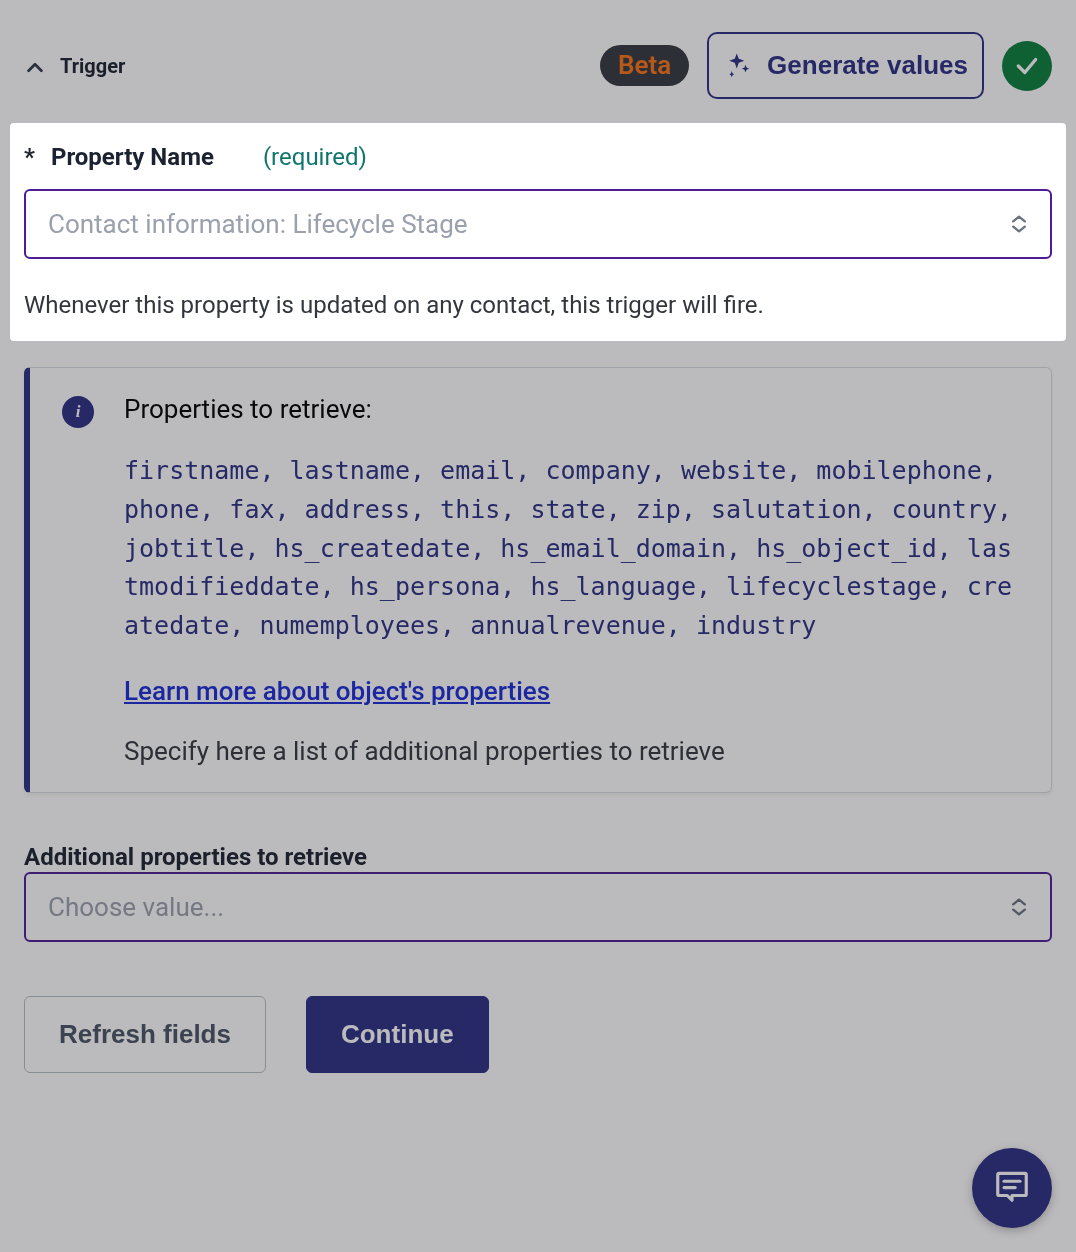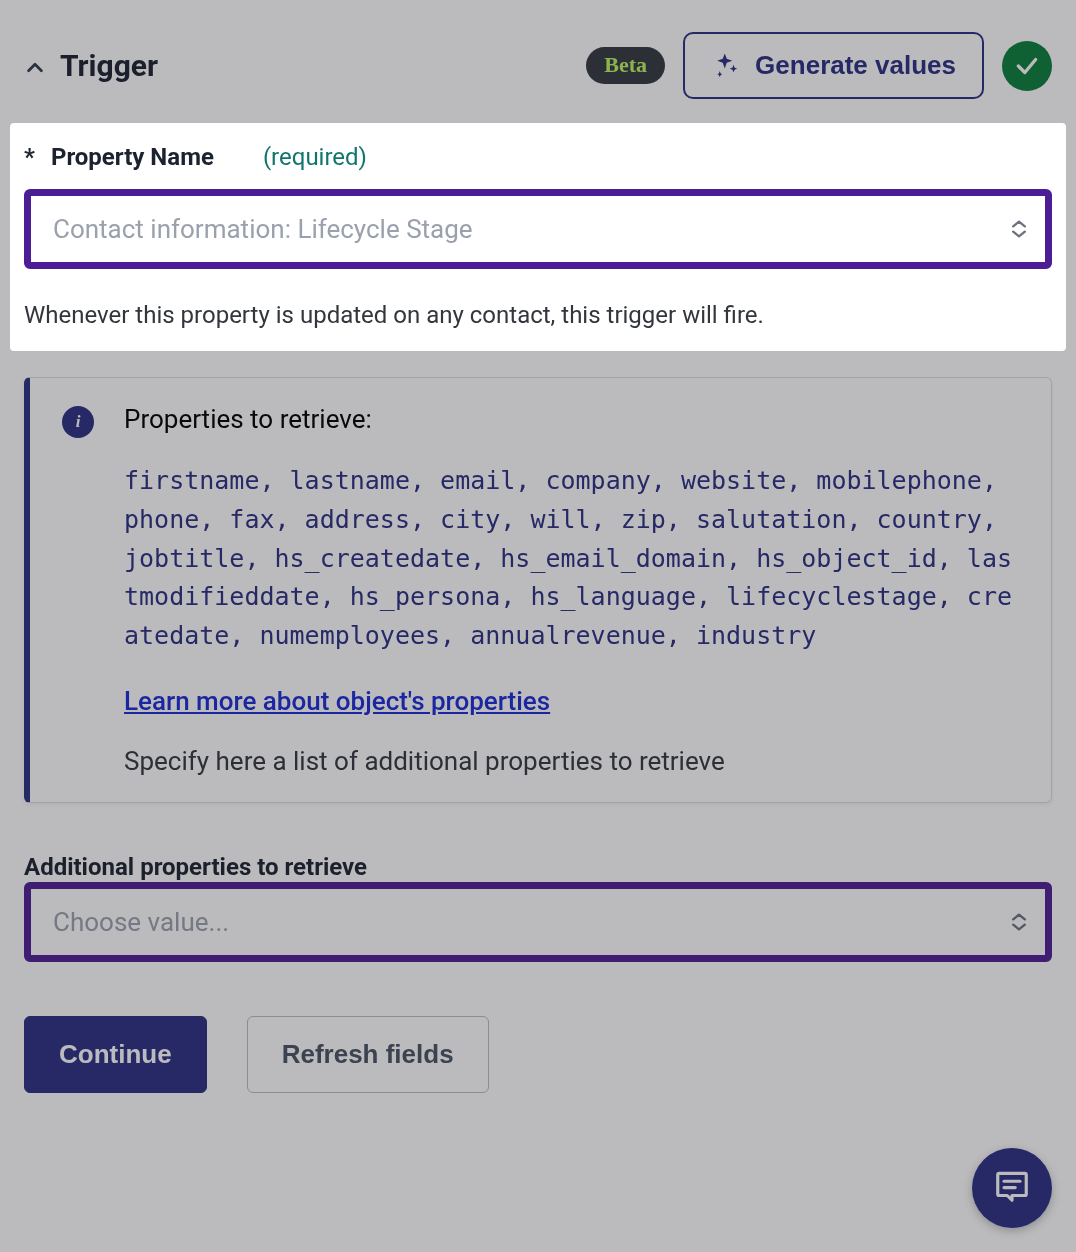--- a/index.html
+++ b/index.html
@@ -37,44 +37,43 @@
     z-index: 1;
   }
   .chevron {
     width: 18px;
     height: 18px;
     flex: none;
     color: #2f3a4a;
   }
   .chevron svg { display: block; }
   .title {
-    font-size: 30px;
+    font-size: 20px;
     font-weight: 700;
     color: #1b2230;
   }
   .spacer-flex { flex: 1; }
   .beta-pill {
     padding: 6px 18px;
     background: #33373d;
     border-radius: 22px;
-    color: #bef264;
+    color: #f97316;
     font-weight: 600;
-    font-size: 22px;
+    font-size: 26px;
     line-height: 1.1;
-    font-family: Liberation Serif, serif;
   }
   .generate-btn {
     display: inline-flex;
     align-items: center;
     gap: 14px;
     border: 2px solid #2a2f83;
     background: #ffffff;
     color: #2a2f83;
     border-radius: 10px;
-    padding: 16px 26px;
+    padding: 16px 14px;
     font-size: 26px;
     font-weight: 700;
     cursor: pointer;
   }
   .generate-btn .sparkle {
     width: 30px; height: 30px; flex: none;
     color: #2a2f83;
   }
   .check-badge {
     width: 50px; height: 50px;
@@ -106,21 +105,21 @@
     margin-bottom: 18px;
   }
   .field-asterisk { font-weight: 700; font-size: 24px; }
   .field-label { font-weight: 700; font-size: 24px; color: #1b2230; }
   .field-required { color: #0f766e; font-size: 24px; margin-left: 33px; }
   .select-wrap {
     position: relative;
   }
   .select-box {
     width: 100%;
-    border: 7px solid #4c1d95;
+    border: 2px solid #4c1d95;
     border-radius: 6px;
     background: #ffffff;
     padding: 18px 60px 18px 22px;
     font-size: 26px;
     color: #9aa1ad;
     cursor: pointer;
   }
   .select-caret {
     position: absolute;
     right: 22px;
@@ -303,21 +302,21 @@
     </div>
     <div class="help-text">Whenever this property is updated on any contact, this trigger will fire.</div>
   </div>
 
   <div class="body-region">
 
     <div class="info-card">
       <div class="info-icon">i</div>
       <div class="info-body">
         <div class="info-title">Properties to retrieve:</div>
-        <div class="mono-list">firstname, lastname, email, company, website, mobilephone, phone, fax, address, city, will, zip, salutation, country, jobtitle, hs_createdate, hs_email_domain, hs_object_id, lastmodifieddate, hs_persona, hs_language, lifecyclestage, createdate, numemployees, annualrevenue, industry</div>
+        <div class="mono-list">firstname, lastname, email, company, website, mobilephone, phone, fax, address, this, state, zip, salutation, country, jobtitle, hs_createdate, hs_email_domain, hs_object_id, lastmodifieddate, hs_persona, hs_language, lifecyclestage, createdate, numemployees, annualrevenue, industry</div>
         <a class="learn-link">Learn more about object's properties</a>
         <div class="info-sub">Specify here a list of additional properties to retrieve</div>
       </div>
     </div>
 
     <div class="section">
       <div class="section-label">Additional properties to retrieve</div>
       <div class="select-wrap">
         <div class="select-box">Choose value...</div>
         <div class="select-caret">
@@ -325,22 +324,22 @@
               <polyline points="1 5 6 1 11 5"></polyline>
             </svg>
           <svg viewBox="0 0 12 6" width="14" height="8" fill="none" stroke="currentColor" stroke-width="2" stroke-linecap="round" stroke-linejoin="round">
               <polyline points="1 1 6 5 11 1"></polyline>
             </svg>
         </div>
       </div>
     </div>
 
     <div class="btn-row">
+      <button class="btn btn-secondary">Refresh fields</button>
       <button class="btn btn-primary">Continue</button>
-      <button class="btn btn-secondary">Refresh fields</button>
     </div>
   </div>
 
   <div class="fab">
     <span>
       <svg viewBox="0 0 24 24" fill="none" stroke="currentColor" stroke-width="2" stroke-linecap="round" stroke-linejoin="round">
         <path d="M20 4H4a1 1 0 0 0-1 1v12a1 1 0 0 0 1 1h5l3 3v-3h8a1 1 0 0 0 1-1V5a1 1 0 0 0-1-1z"></path>
         <line x1="7" y1="9" x2="17" y2="9"></line>
         <line x1="7" y1="13" x2="14" y2="13"></line>
       </svg>

